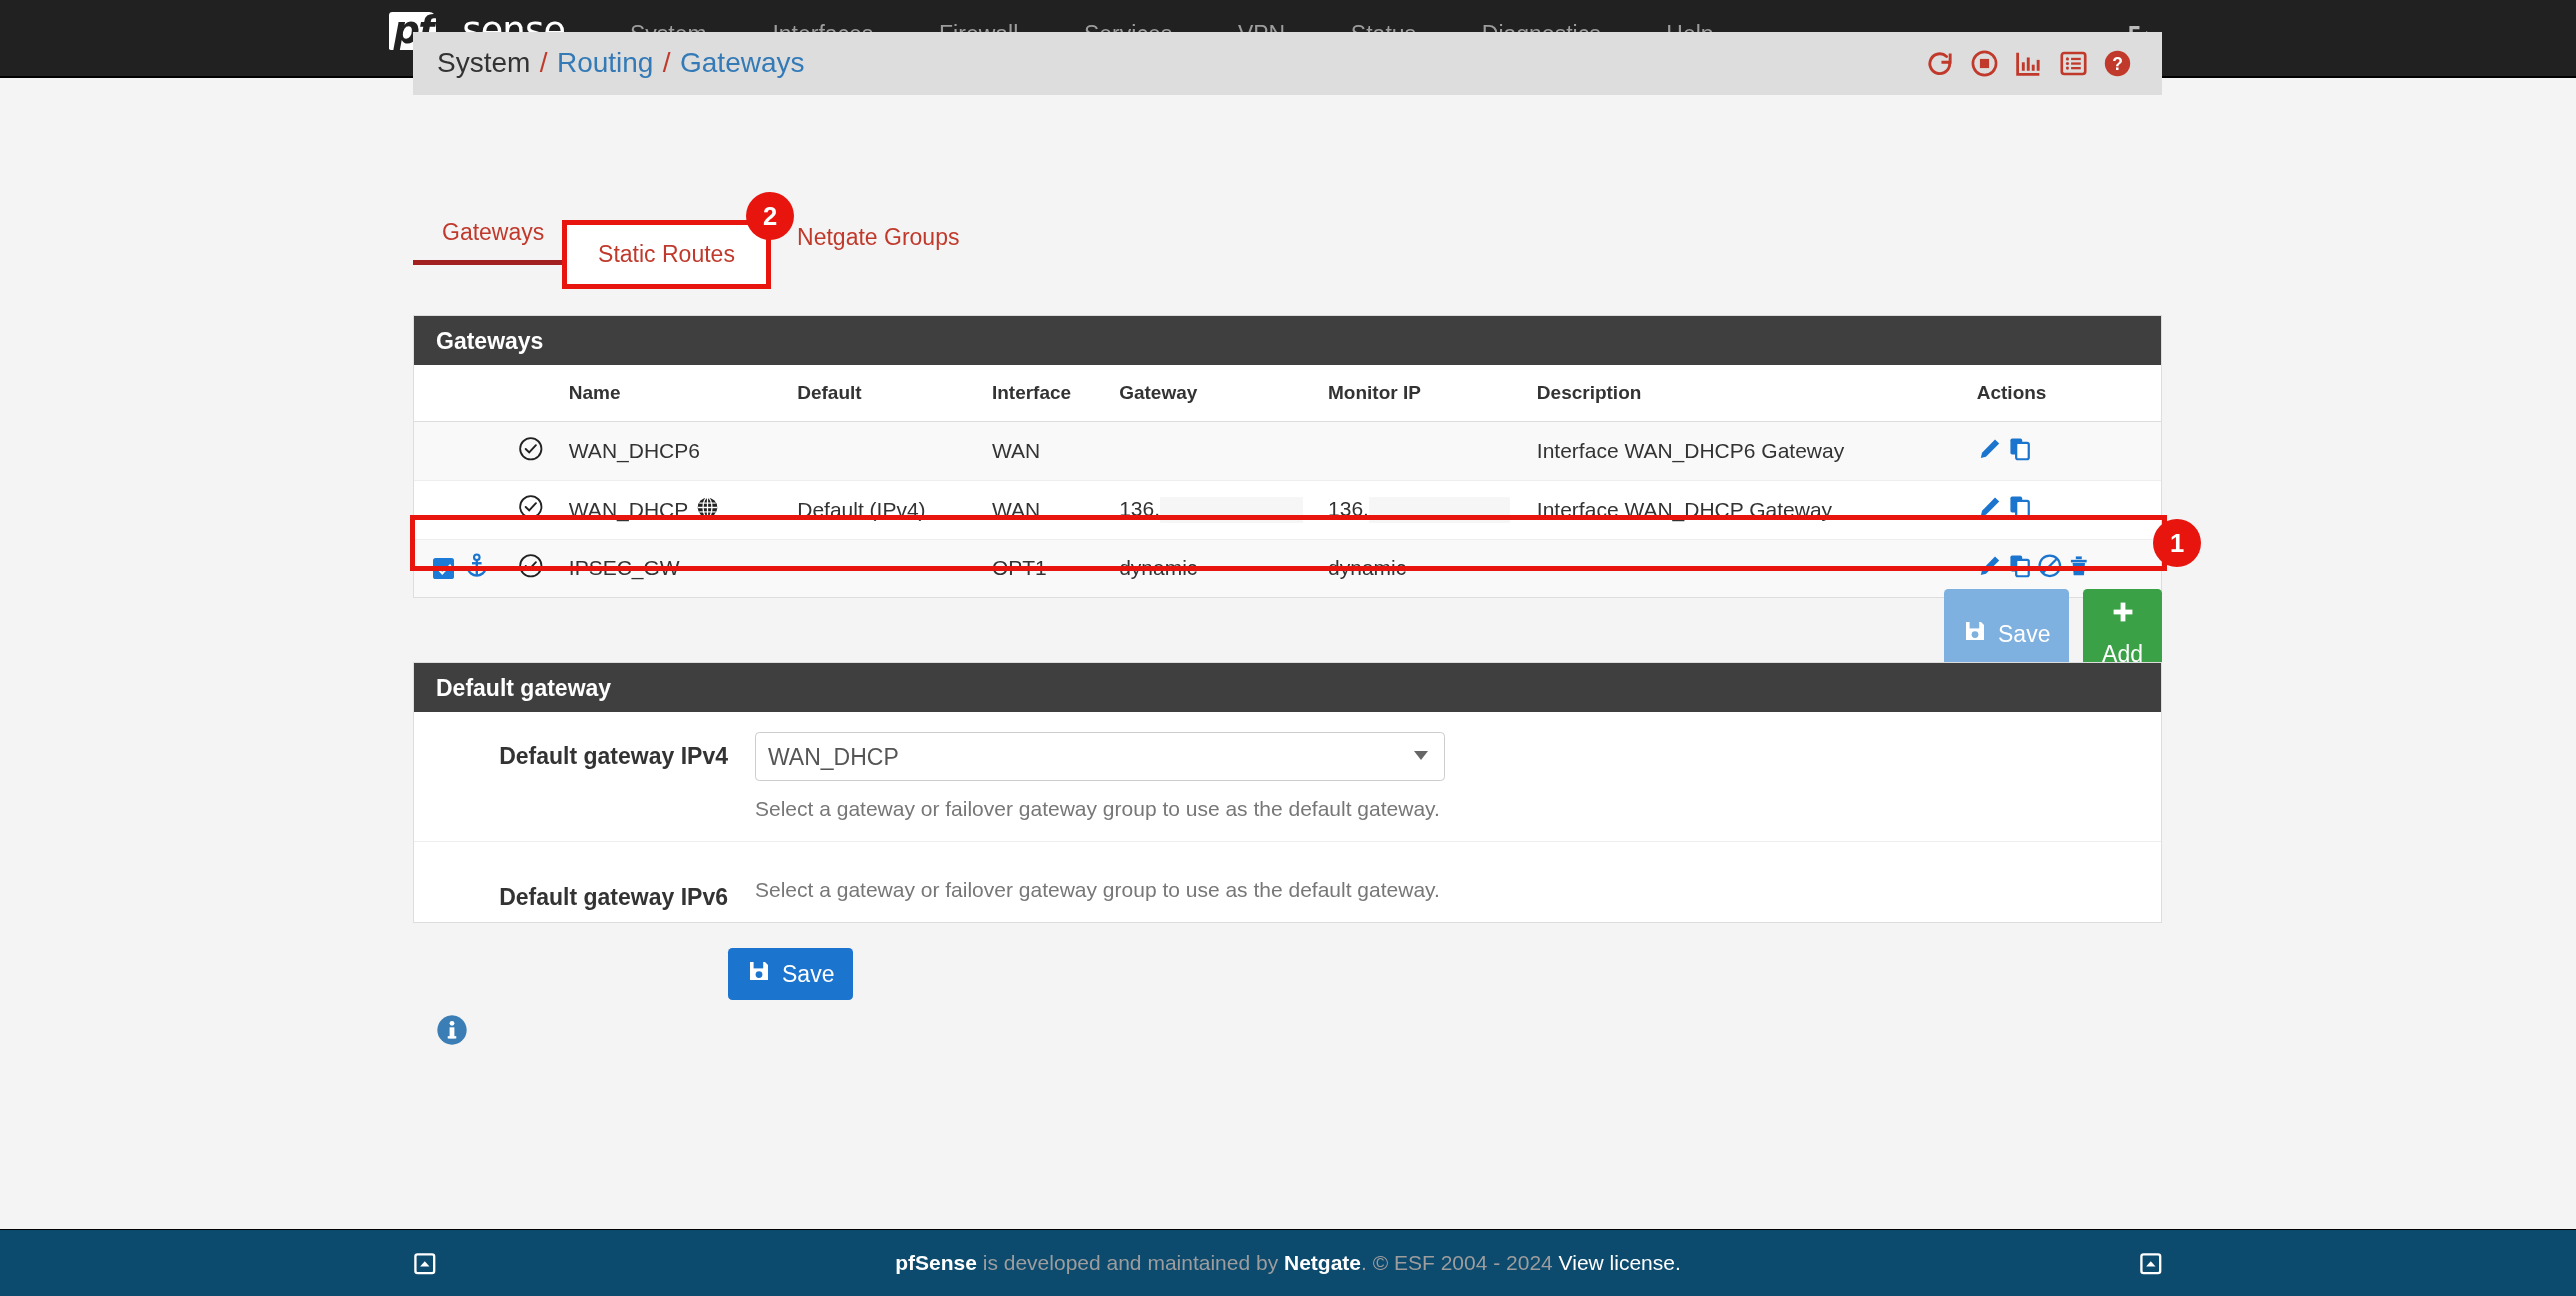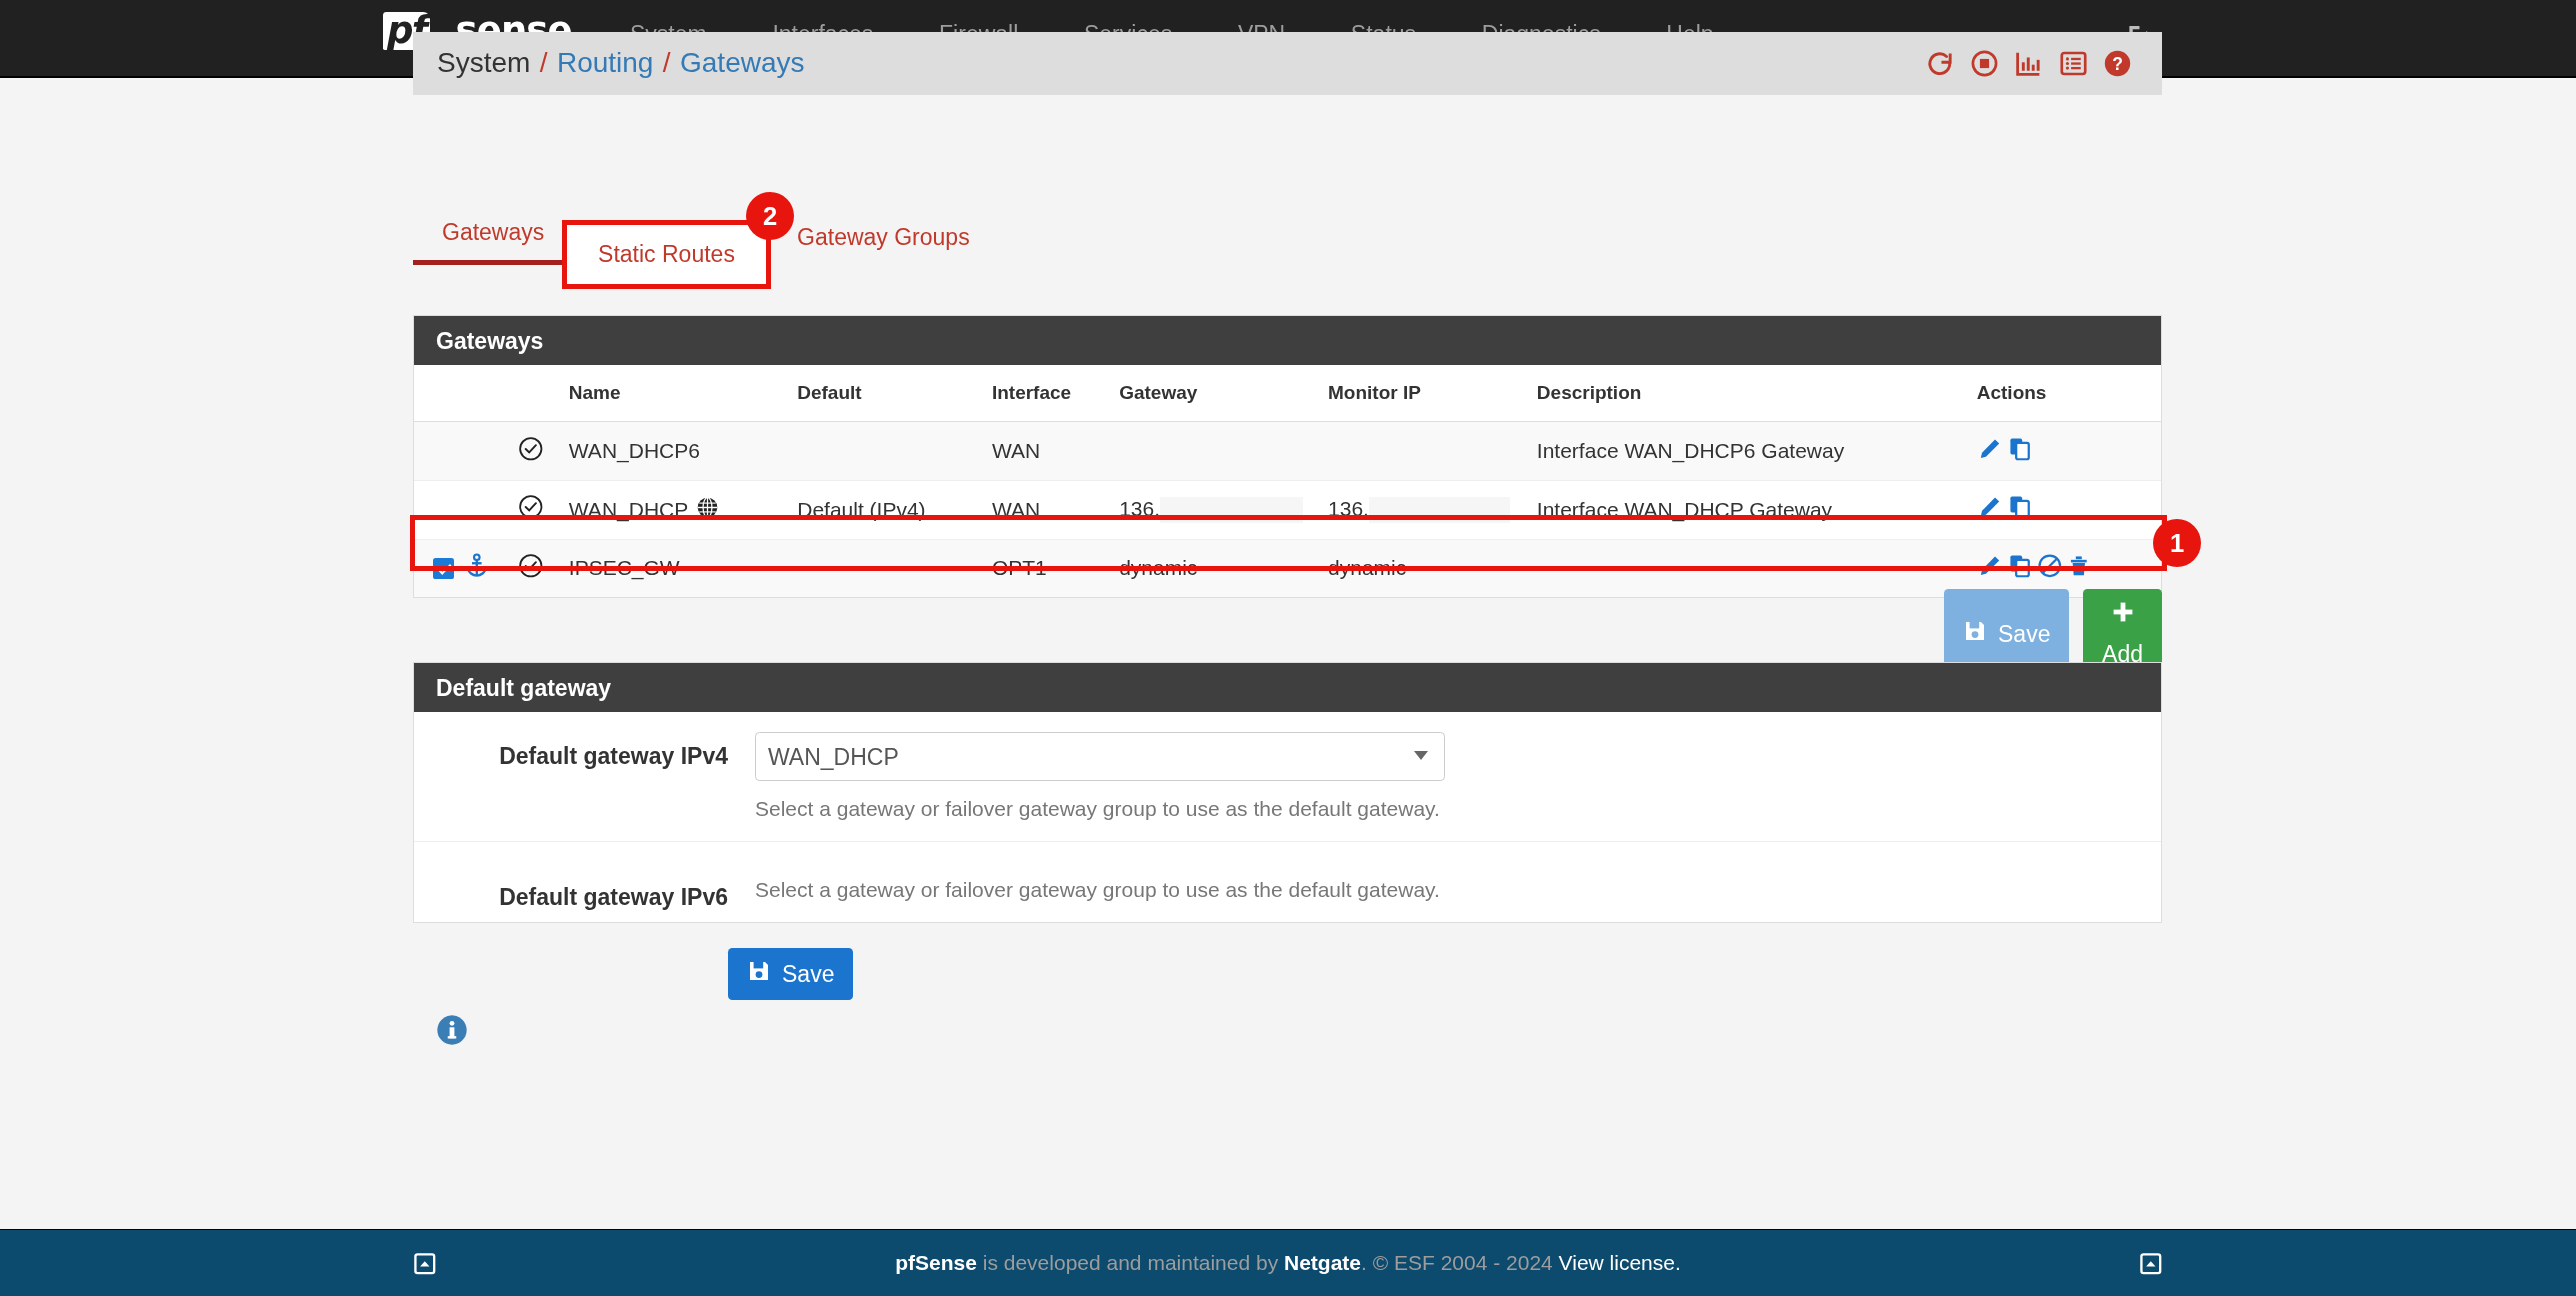--- a/index.html
+++ b/index.html
@@ -26,21 +26,21 @@
     font-size: 37px; font-weight: bold; color: #fff;
     letter-spacing: -1.3px; line-height: 37px;
     font-family: "DejaVu Sans", sans-serif;
     display: flex; align-items: baseline;
   }
   .brand-pf {
     background: #fff; color: #212121; font-style: italic;
     padding: 0px 3.4px 0.9px 4.3px; border-radius: 3.4px 6.8px 1.7px 1.7px;
     margin-right: 10px; font-weight: 900; letter-spacing: -1.7px;
   }
-  .brand-sense { font-weight: 700; letter-spacing: -0.9px; margin-left: 16px; }
+  .brand-sense { font-weight: 400; letter-spacing: -0.9px; margin-left: 16px; }
   .brand-reg { font-size: 11px; margin-left: 0.9px; }
   .brand-sub {
     color: #fff; font-size: 11px; letter-spacing: 1px;
     margin-top: 5.1px; font-weight: normal;
   }
   .nav-items {
     position: absolute; left: 607px; top: 22px;
     display: flex; align-items: center; gap: 0px;
   }
   .nav-item {
@@ -329,21 +329,21 @@
   </div>
 
   <div class="tabs">
     <div class="tab active">
       <span>Gateways</span>
     </div>
     <div class="tab" style="visibility:hidden">
       <span>Static Routes</span>
     </div>
     <div class="tab">
-      <span>Gateway Groups</span>
+      <span>Netgate Groups</span>
     </div>
   </div>
   <div class="tab-highlight">
     <span>Static Routes</span>
   </div>
   <div class="badge badge-2">
     <span>2</span>
   </div>
 
   <div class="panel panel-gw">

